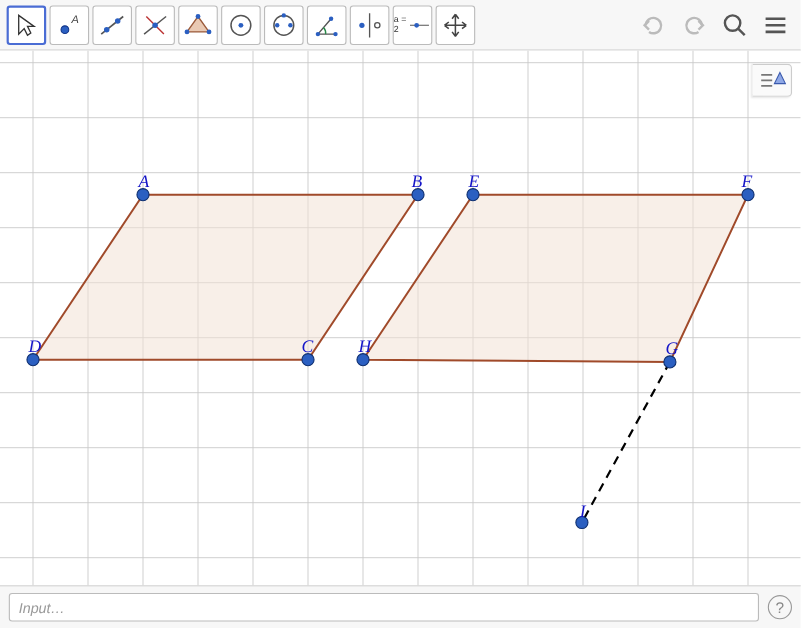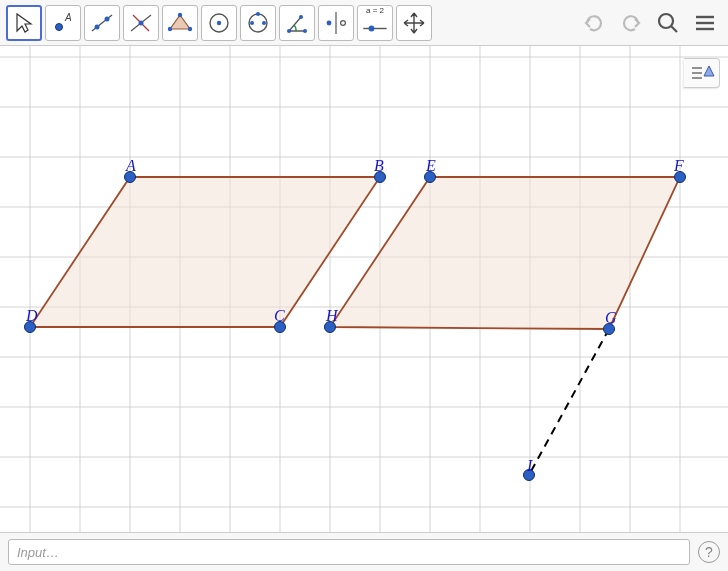--- a/index.html
+++ b/index.html
@@ -23,21 +23,21 @@
     display: flex;
     align-items: center;
     justify-content: center;
     cursor: pointer;
     position: relative;
   }
   .tool.active {
     border: 2px solid #4a6cd4;
   }
   .tool svg { width: 28px; height: 28px; }
-  .tool.small-text { font-size: 9px; color: #333; flex-direction: column; }
+  .tool.small-text { font-size: 9px; color: #333; flex-direction: row; }
   .spacer { flex: 1; }
   .rbtn {
     width: 34px;
     height: 34px;
     display: flex;
     align-items: center;
     justify-content: center;
     cursor: pointer;
     color: #666;
   }

